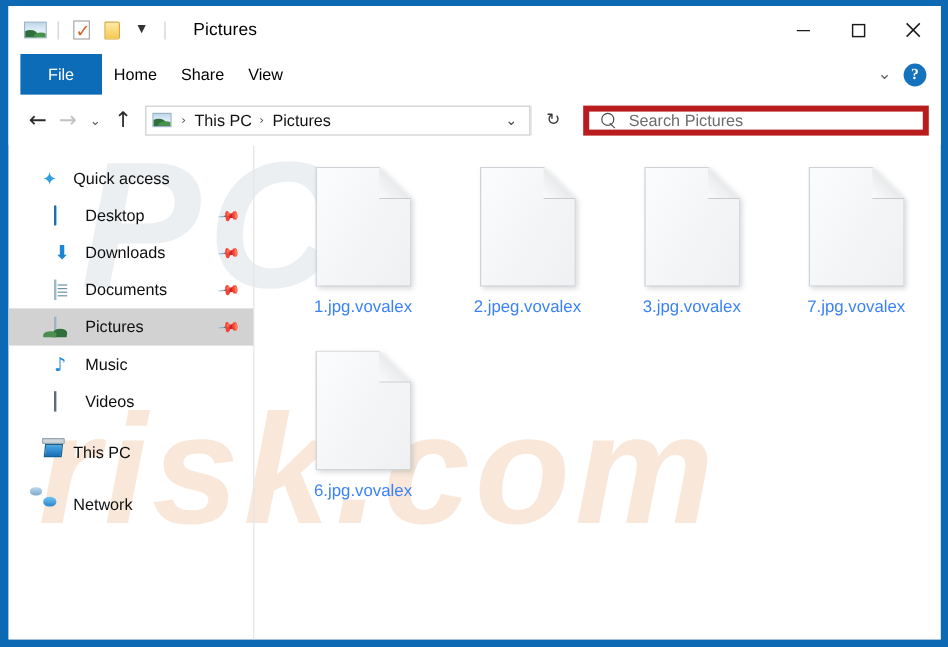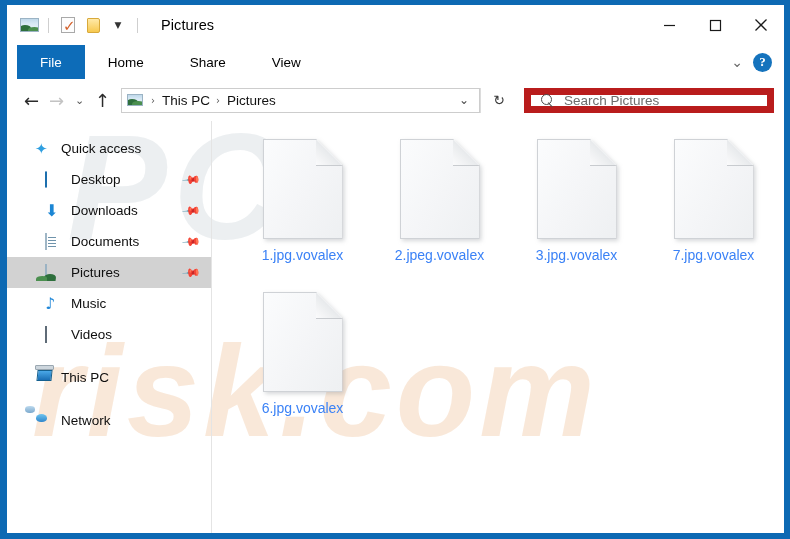--- a/index.html
+++ b/index.html
@@ -105,21 +105,21 @@
   }
 
   
   #ribbon {
     height: 34px; flex: 0 0 34px;
     display: flex; align-items: stretch;
     background: #ffffff;
     position: relative; z-index: 6;
   }
   .tab {
-    padding: 0 23px;
+    padding: 0 10px;
     display: flex; align-items: center;
     font-size: 13.5px; color: #000;
   }
   .tab.file {
     background: #0d6cb8; color: #ffffff;
     padding: 0 23px; margin-left: 10px;
   }
   .ribbon-right {
     margin-left: auto; display: flex; align-items: center;
     gap: 10px; padding-right: 12px;
@@ -174,22 +174,22 @@
     font-family: "DejaVu Sans", sans-serif;
   }
   .addr-refresh {
     width: 37px; height: 25px;
     border-left: 1px solid #dcdcdc;
     display: flex; align-items: center; justify-content: center;
     font-size: 14px; color: #3a3a3a;
     font-family: "DejaVu Sans", sans-serif;
   }
   .searchbox {
-    width: 250px; height: 25px; margin-left: 7px;
-    border: 7px solid #b91c1c; background: #fff;
+    width: 288px; height: 25px; margin-left: 7px;
+    border: 5px solid #b91c1c; background: #fff;
     display: flex; align-items: center; padding-left: 10px;
   }
   .search-icon {
     width: 13px; height: 13px; position: relative; margin-right: 10px;
   }
   .search-icon::before {
     content: ""; position: absolute; left: 0; top: 0;
     width: 9px; height: 9px; border: 1.3px solid #4e4e4e; border-radius: 50%;
   }
   .search-icon::after {

